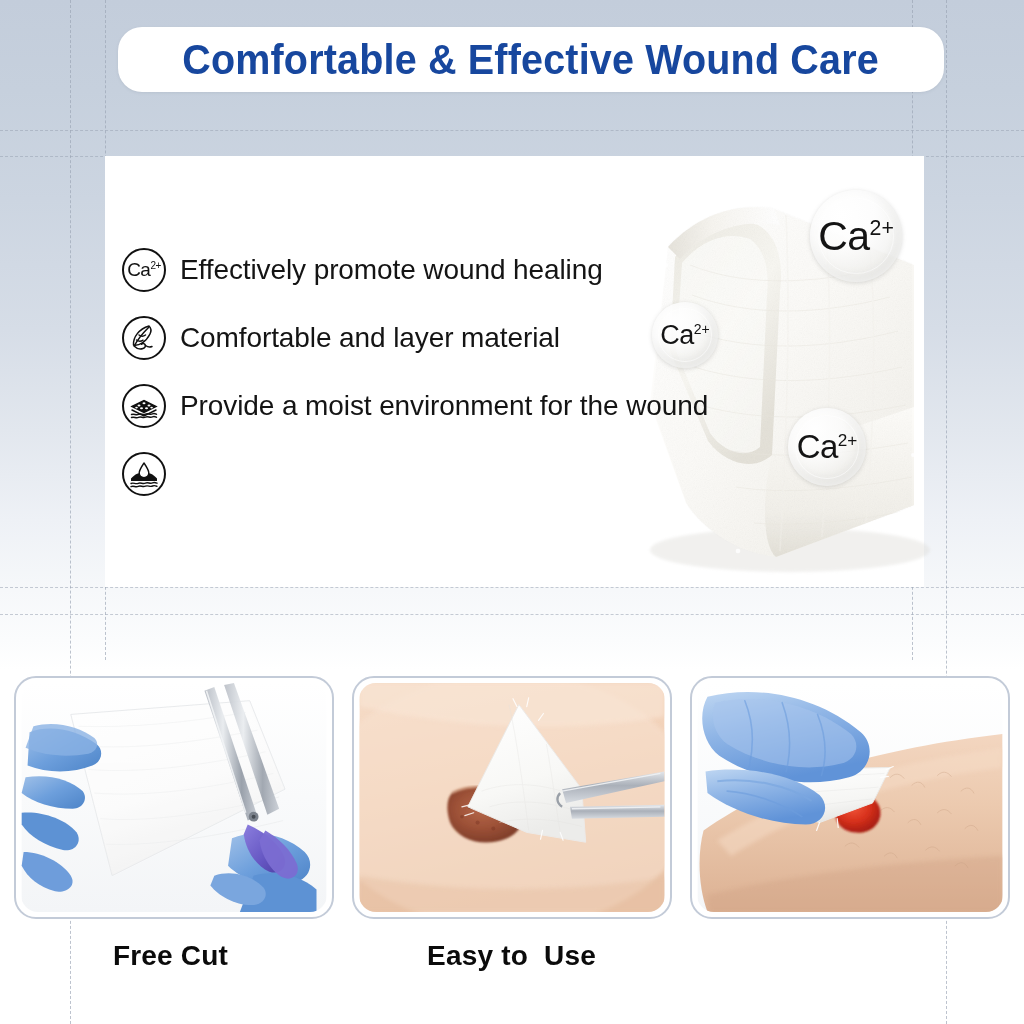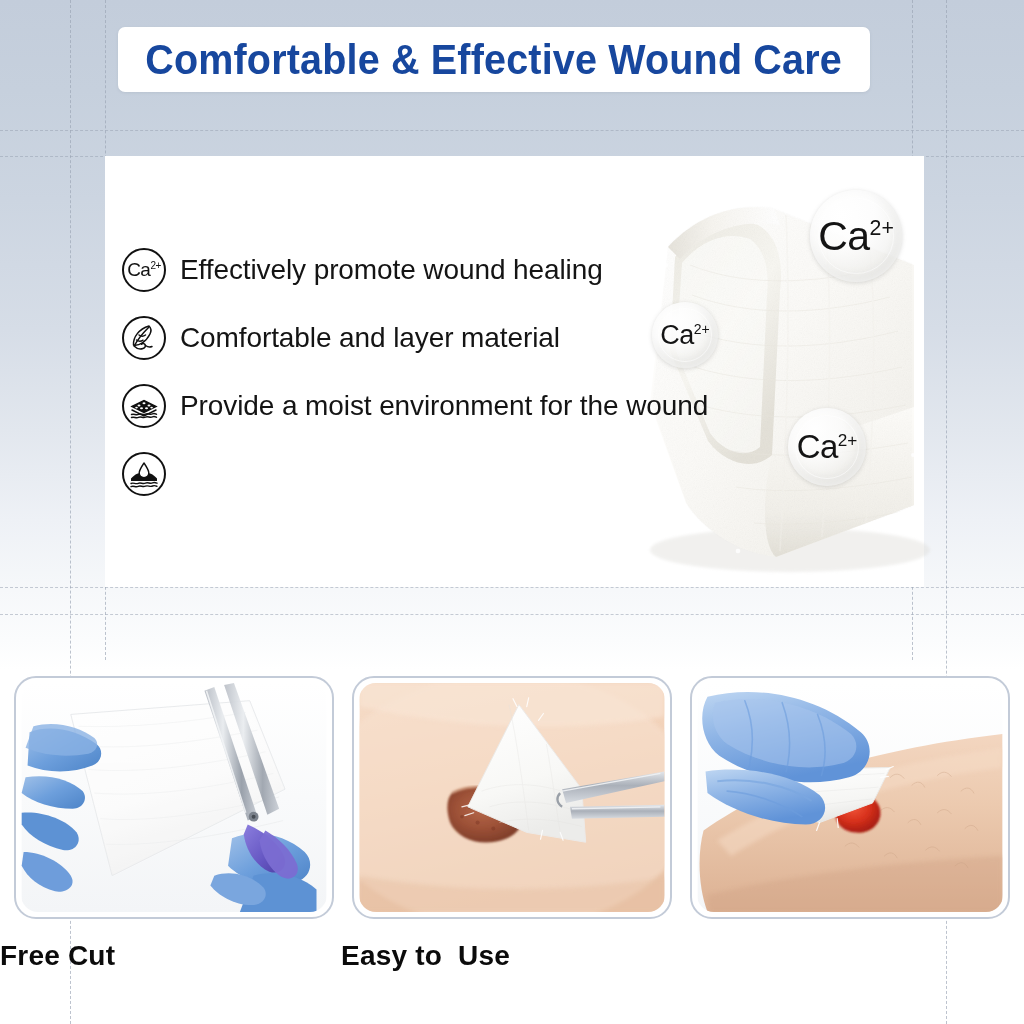--- a/index.html
+++ b/index.html
@@ -27,23 +27,23 @@
   }
   .guide-h {
     position:absolute; left:0; height:0;
     border-top:1.5px dashed #9aa4b4;
     opacity:.55;
   }
 
   
   #title-banner {
     position:absolute;
-    left:118px; top:27px; width:752px; height:65px;
+    left:118px; top:27px; width:826px; height:65px;
     background:#ffffff;
-    border-radius:7px;
+    border-radius:24px;
     display:flex; align-items:center; justify-content:center;
     box-shadow:0 1px 3px rgba(120,132,150,.18);
     z-index:6;
   }
   #title-text {
     font-family:"Liberation Sans Narrow","Liberation Sans", sans-serif;
     font-weight:700;
     font-size:42px;
     letter-spacing:.2px;
     color:#17479e;
@@ -168,20 +168,21 @@
 
   
   #captions {
     position:absolute;
     left:0; top:940px; width:1024px;
     display:flex;
     z-index:5;
   }
   .caption {
     width:341px;
+    text-align:center;
     font-family:"Liberation Sans Narrow","Liberation Sans", sans-serif;
     font-weight:700;
     font-size:28px;
     color:#0b0b0b;
     letter-spacing:.2px;
     white-space:pre;
   }
 </style>
 </head>
 <body>

